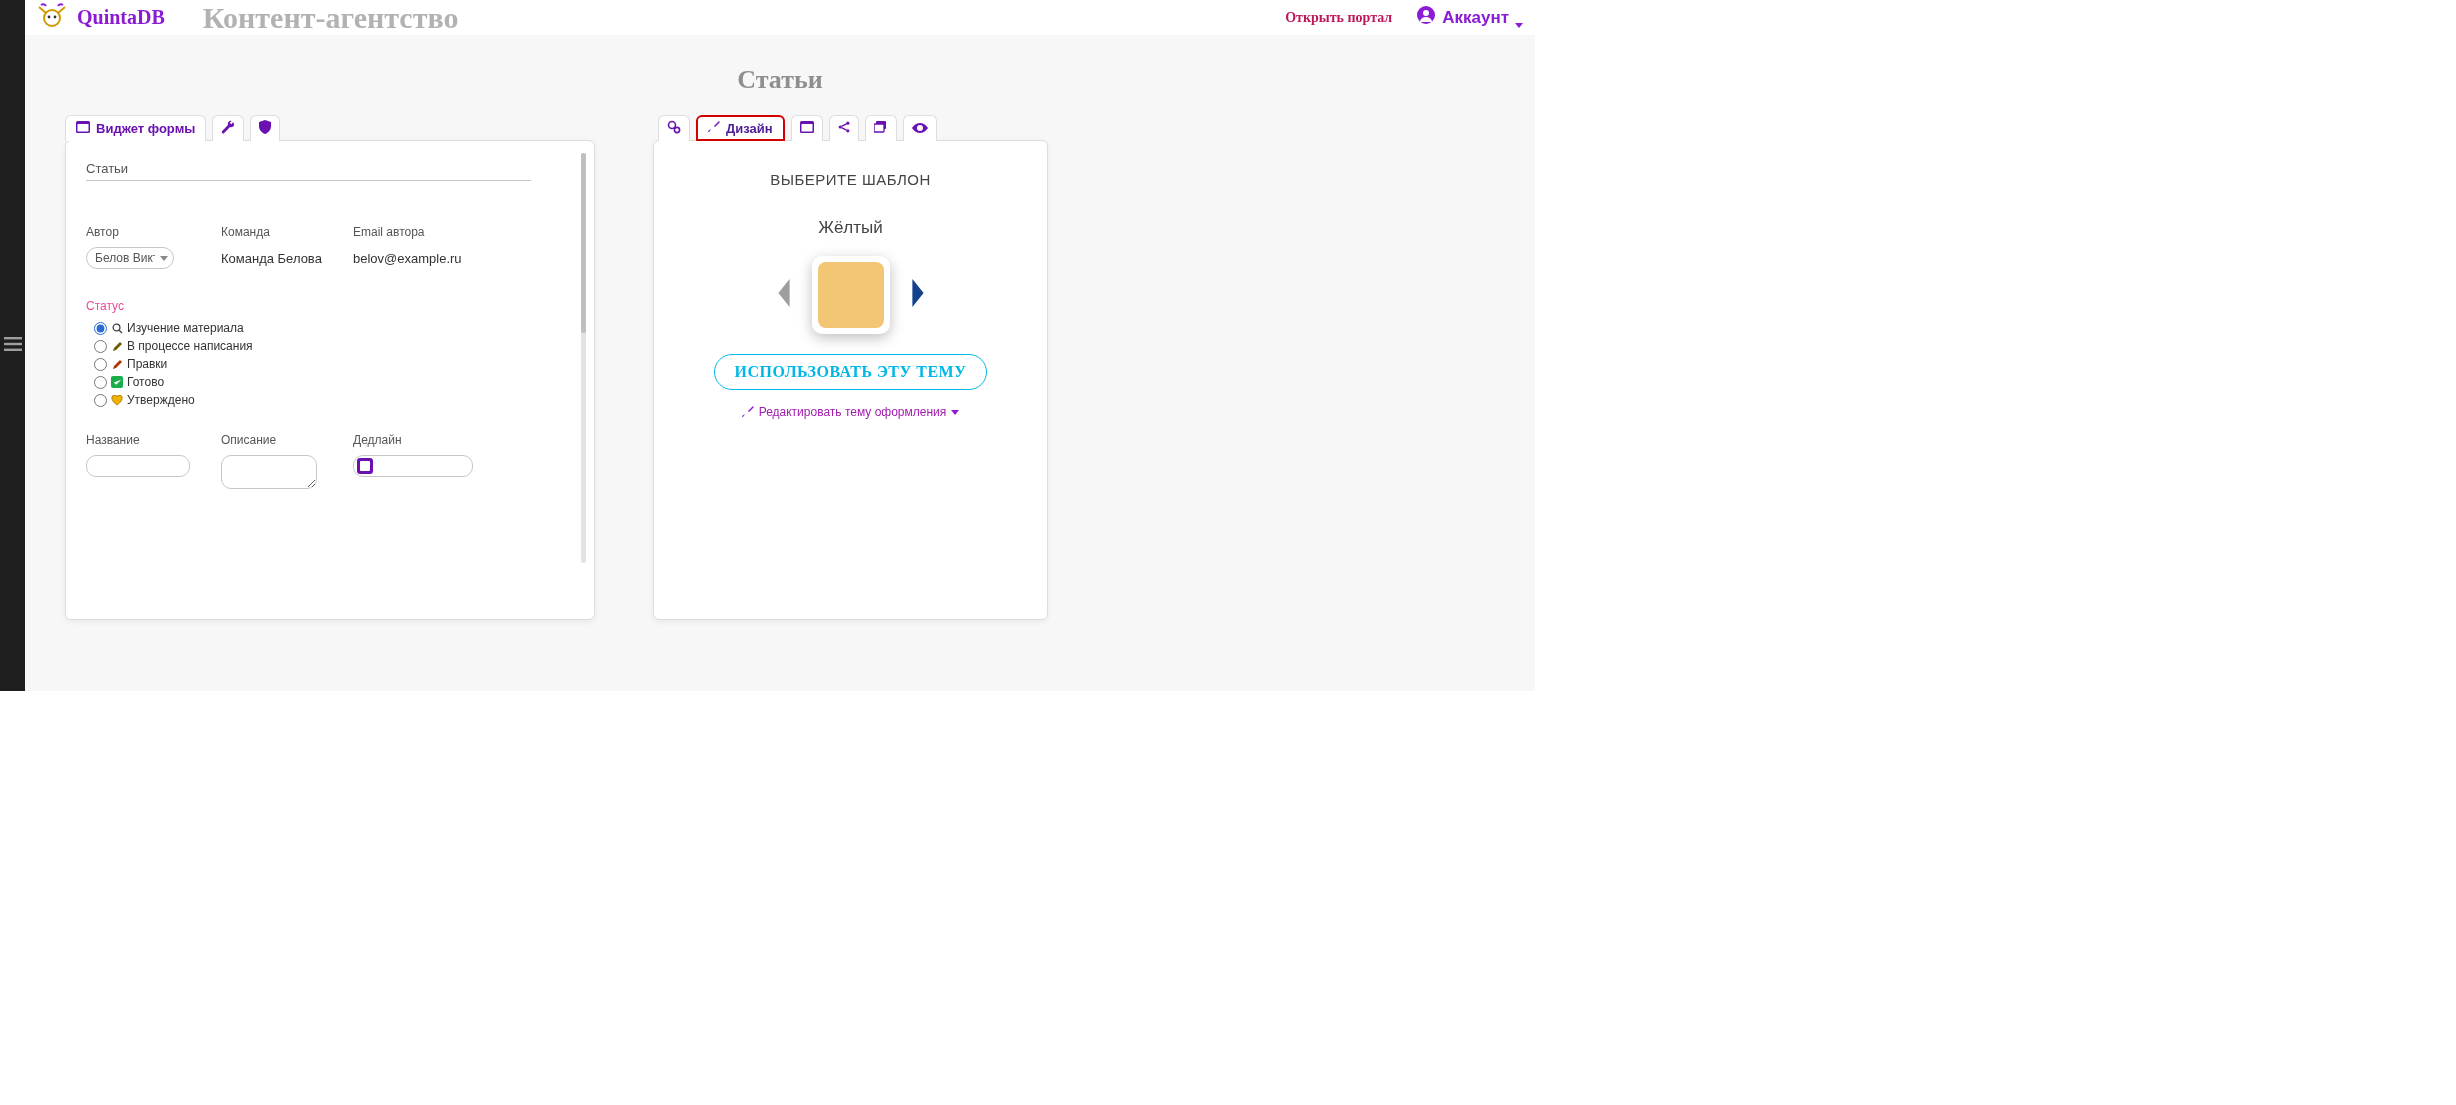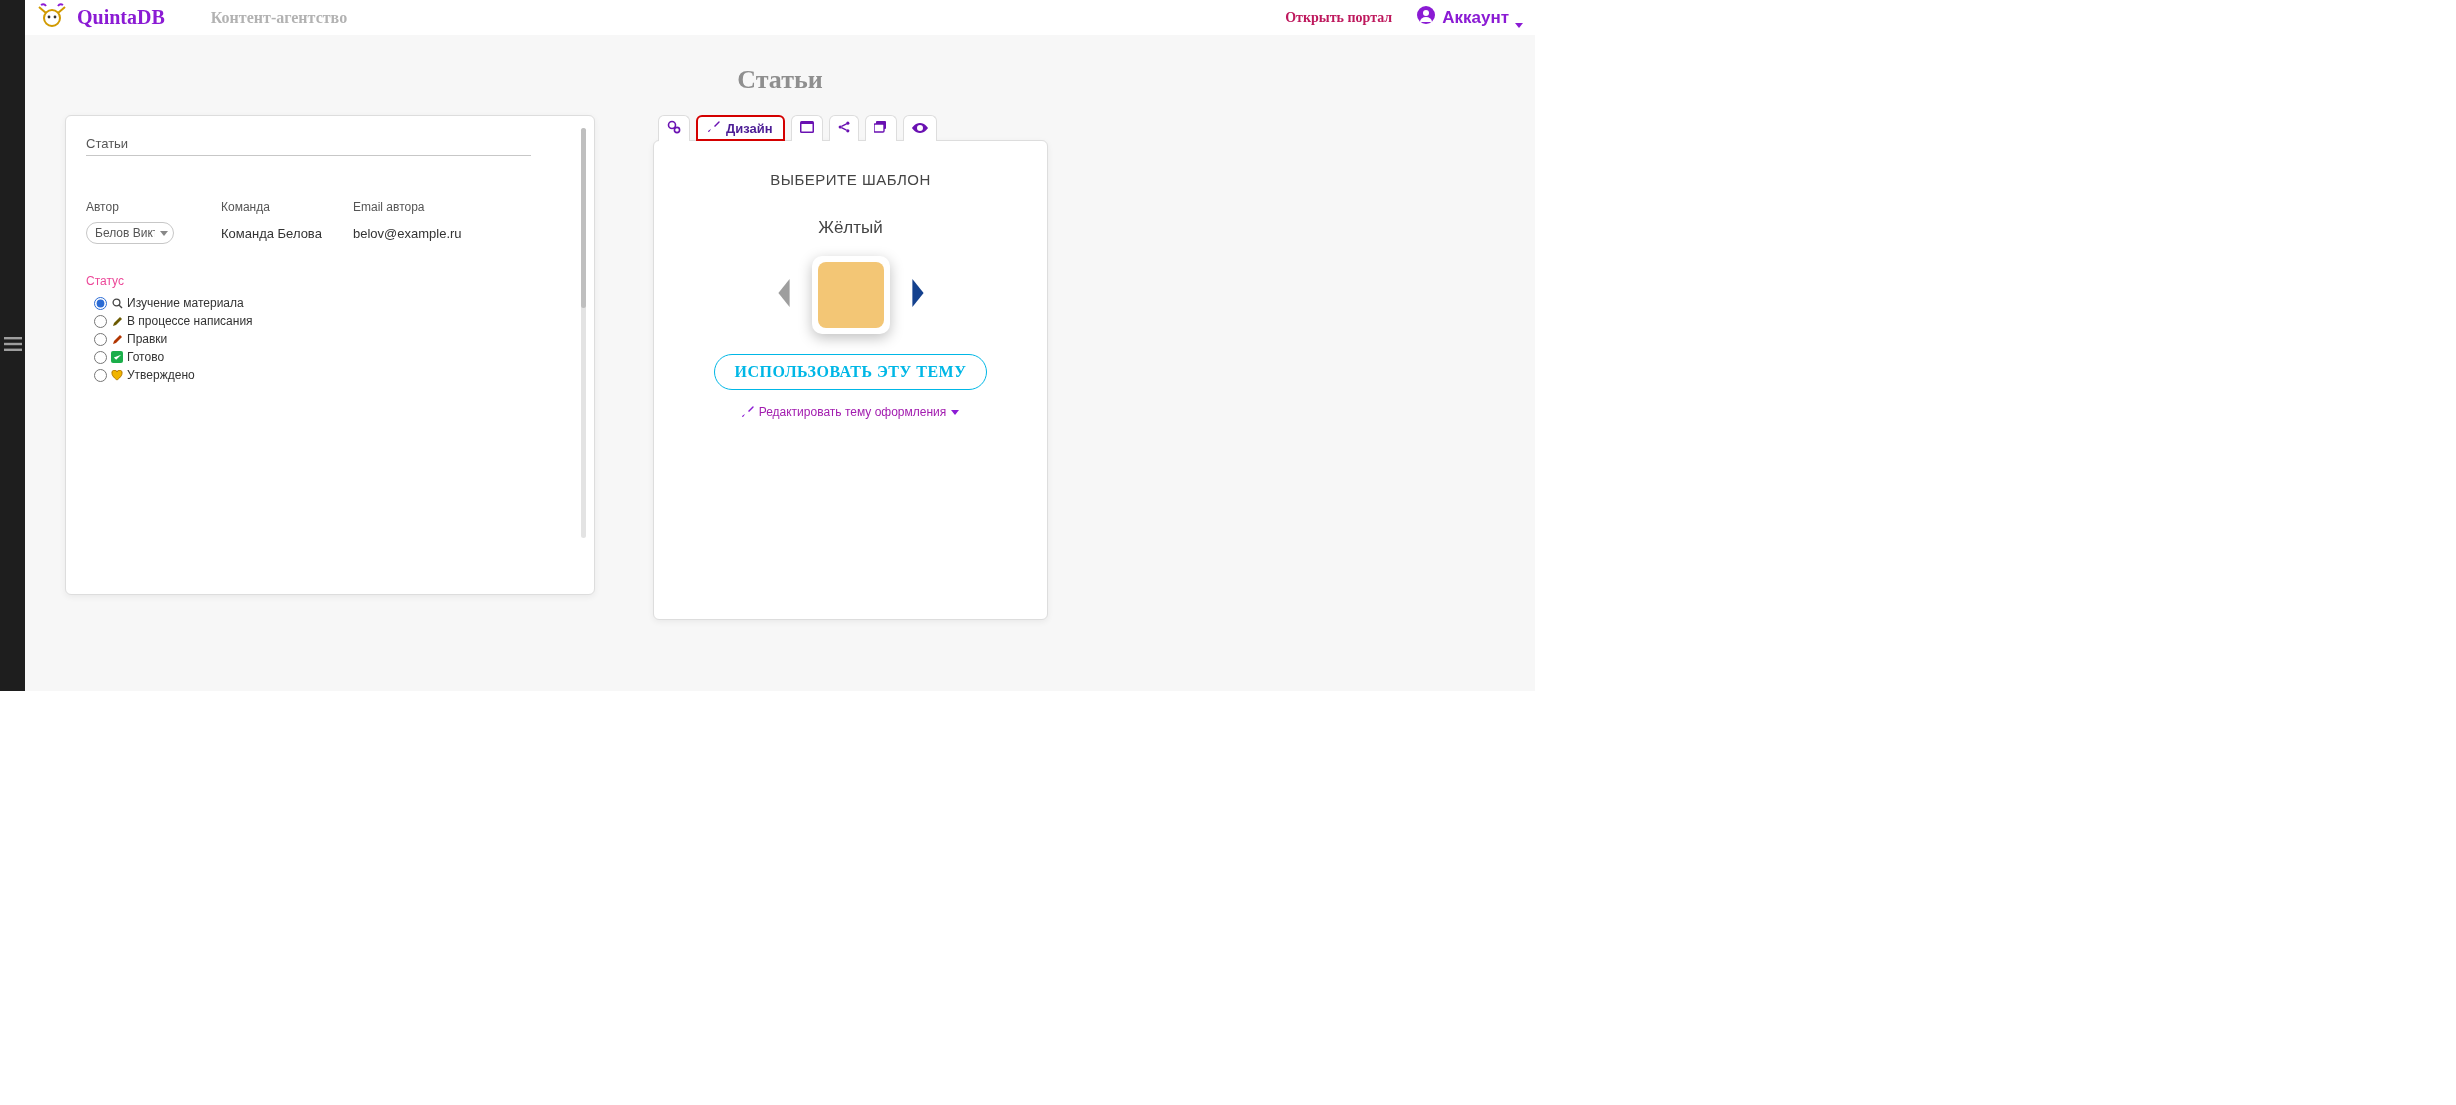--- a/index.html
+++ b/index.html
@@ -8,21 +8,21 @@
 
   
   .rail { width:25px; background:#1e1e1e; display:flex; flex-direction:column; justify-content:center; align-items:center; }
   .rail svg { fill:#9e9e9e; }
 
   
   .main { flex:1; display:flex; flex-direction:column; }
   .header { height:35px; display:flex; align-items:center; padding:0 12px; gap:10px; }
   .logo-mark { font-size:26px; line-height:1; }
   .brand { font-family:"Comic Sans MS","Segoe Script",cursive; font-weight:700; font-size:20px; color:#8b1bd4; }
-  .project { font-family:"Comic Sans MS","Segoe Script",cursive; font-weight:700; font-size:16px; color:#b2b2b2; margin-left:36px; }
+  .project { font-family:"Comic Sans MS","Segoe Script",cursive; font-weight:700; font-size:30px; color:#b2b2b2; margin-left:28px; }
   .header-spacer { flex:1; }
   .portal-link { color:#be185d; font-family:"Comic Sans MS","Segoe Script",cursive; font-weight:700; font-size:14px; margin-right:14px; }
   .account { display:flex; align-items:center; gap:6px; color:#8b1bd4; font-family:"Comic Sans MS","Segoe Script",cursive; font-weight:700; font-size:17px; }
   .account .caret { width:0;height:0;border-left:4px solid transparent;border-right:4px solid transparent;border-top:5px solid #8b1bd4; align-self:flex-end; margin-bottom:2px;}
 
   
   .page-body { flex:1; background:#f7f7f7; padding-top:30px; position:relative; }
   .page-title { text-align:center; font-family:"Comic Sans MS","Segoe Script",cursive; font-weight:700; font-size:26px; color:#8f8f8f; margin-bottom:20px; }
   .columns { display:flex; gap:58px; padding:0 40px; align-items:flex-start; }
 
@@ -135,20 +135,39 @@
         <span class="caret"></span>
       </span>
     </div>
 
     <div class="page-body">
       <div class="page-title">Статьи</div>
 
       <div class="columns">
 
         <div class="left-col">
+          <div class="tabrow">
+            <div class="tab active">
+              <span><svg width="14" height="12" viewBox="0 0 14 12">
+                    <rect width="14" height="12" rx="1.5" fill="#6a11b2"></rect>
+                    <rect x="1.5" y="3" width="11" height="7.5" fill="#fff"></rect>
+                  </svg></span>
+              <span class="lbl">Виджет формы</span>
+            </div>
+            <div class="tab icon-only">
+              <span><svg width="14" height="14" viewBox="0 0 14 14">
+                    <path d="M13 3.5a3 3 0 0 1-4 3.6L3.2 12.9a1.4 1.4 0 1 1-2-2L7 5.1A3 3 0 0 1 10.6 1l-1.8 1.8 1.4 1.4L12 2.4c.6.3 1 .7 1 1.1z"></path>
+                  </svg></span>
+            </div>
+            <div class="tab icon-only">
+              <span><svg width="12" height="14" viewBox="0 0 12 14">
+                    <path d="M6 0l6 2v4c0 4-2.6 6.8-6 8C2.6 12.8 0 10 0 6V2l6-2z"></path>
+                  </svg></span>
+            </div>
+          </div>
 
           <div class="card left-card">
             <div class="left-scroll"></div>
 
             <input class="form-title-input" value="Статьи" style="">
 
             <div class="field-row">
               <div class="field c1">
                 <span class="field-label">Автор</span>
                 <div class="select">
@@ -210,20 +229,43 @@
                     <span class="ico ico-heart">
                       <svg width="12" height="11" viewBox="0 0 12 11">
                         <path d="M6 10S1 6.5 1 3.5A2.5 2.5 0 0 1 6 2a2.5 2.5 0 0 1 5 1.5C11 6.5 6 10 6 10z"></path>
                       </svg>
                     </span>
                     <span>Утверждено</span>
                   </label>
                 </div>
             </div>
 
+            <div class="bottom-row">
+              <div class="field c1">
+                <span class="field-label">Название</span>
+                <input class="text-input" value="" style="">
+              </div>
+              <div class="field c2">
+                <span class="field-label">Описание</span>
+                <textarea class="textarea" style=""></textarea>
+              </div>
+              <div class="field c3">
+                <span class="field-label">Дедлайн</span>
+                <div class="date-wrap">
+                  <span class="date-btn">
+                      <svg viewBox="0 0 10 10">
+                        <rect width="10" height="10" rx="1"></rect>
+                        <rect x="1" y="3" width="8" height="6" fill="#6a11b2"></rect>
+                        <rect x="1" y="3" width="8" height="6" fill="#fff"></rect>
+                      </svg>
+                    </span>
+                  <input class="date-input" value="" style="">
+                </div>
+              </div>
+            </div>
 
           </div>
         </div>
 
         <div class="right-col">
           <div class="tabrow right-tabrow">
             <div class="tab icon-only">
                 <span><svg width="14" height="14" viewBox="0 0 14 14">
                     <circle cx="5" cy="5" r="3.5" fill="none" stroke="#6a11b2" stroke-width="1.6"></circle>
                     <circle cx="10" cy="10" r="2.6" fill="none" stroke="#6a11b2" stroke-width="1.6"></circle>

